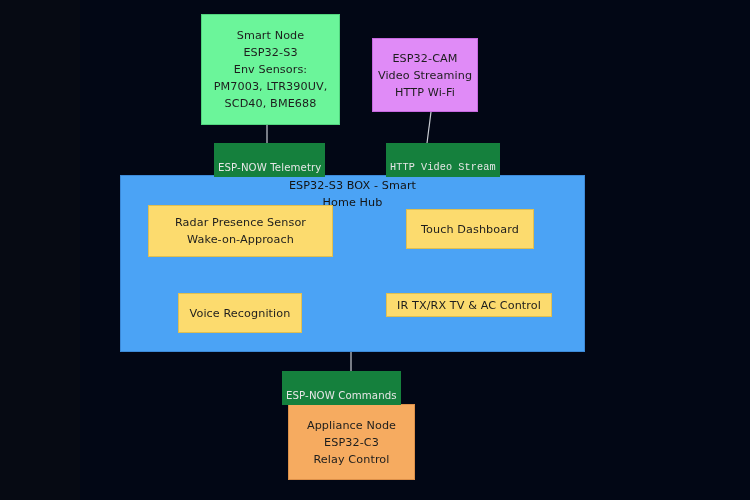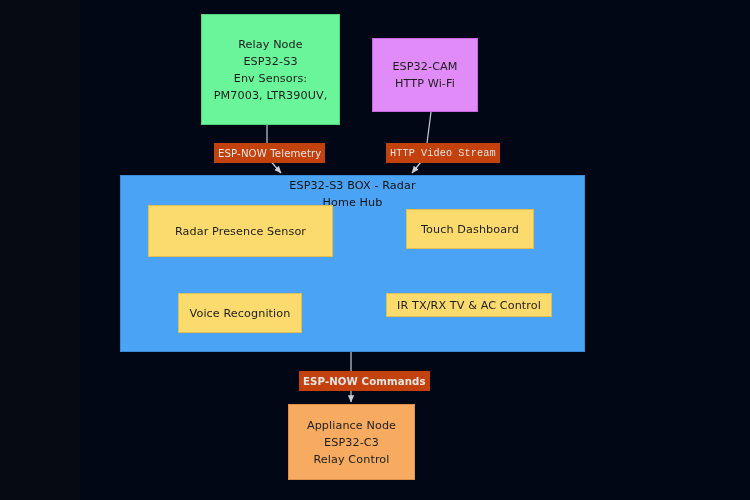--- a/index.html
+++ b/index.html
@@ -95,31 +95,31 @@
   #appliance-node {
     left: 288px; top: 404px; width: 127px; height: 76px;
     background: #F6AB60;
     border: 1.4px solid #dd9049;
     text-align: right;
   }
 
   
   .edge-label {
     position: absolute;
-    background: #c2410c;
+    background: #15803d;
     color: #e6e6e6;
     font-size: 10.2px;
     line-height: 14px;
-    padding: 4px 4px 2px 4px;
+    padding: 18px 4px 2px 4px;
     white-space: nowrap;
     letter-spacing: 0.1px;
   }
   #label-telemetry { left: 214px; top: 143px; }
   #label-video     { left: 386px; top: 143px; font-family: Liberation Mono, monospace; }
-  #label-commands  { left: 299px; top: 371px; font-weight: bold; }
+  #label-commands  { left: 282px; top: 371px; }
 </style>
 </head>
 <body>
 
 <div id="canvas">
 
   <div class="bg-right"></div>
 
   <svg class="edges" viewBox="0 0 750 500">
     <defs>
@@ -147,38 +147,41 @@
     </g>
 
     <g>
       <path d="M351,352 L351,371" stroke="#C9CDD4" stroke-width="1.2" fill="none"></path>
       <path d="M351,386 L351,402" stroke="#C9CDD4" stroke-width="1.2" fill="none" marker-end="url(#arrowhead)"></path>
     </g>
   </svg>
 
   <div id="hub-container"></div>
   <div id="hub-title">
-    <span class="t1">ESP32-S3 BOX - Radar</span>
+    <span class="t1">ESP32-S3 BOX - Smart</span>
     <span class="t2">Home Hub</span>
   </div>
 
   <div class="node" id="sensor-node">
-    <span class="ln">Relay Node</span>
+    <span class="ln">Smart Node</span>
     <span class="ln">ESP32-S3</span>
     <span class="ln">Env Sensors:</span>
     <span class="ln">PM7003, LTR390UV,</span>
+    <span class="ln">SCD40, BME688</span>
   </div>
 
   <div class="node" id="cam-node">
     <span class="ln">ESP32-CAM</span>
+    <span class="ln">Video Streaming</span>
     <span class="ln">HTTP Wi-Fi</span>
   </div>
 
   <div class="node ybox" id="radar-node">
     <span class="ln">Radar Presence Sensor</span>
+    <span class="ln">Wake-on-Approach</span>
   </div>
 
   <div class="node ybox" id="dashboard-node">
     <span class="ln">Touch Dashboard</span>
   </div>
 
   <div class="node ybox" id="voice-node">
     <span class="ln">Voice Recognition</span>
   </div>
 

